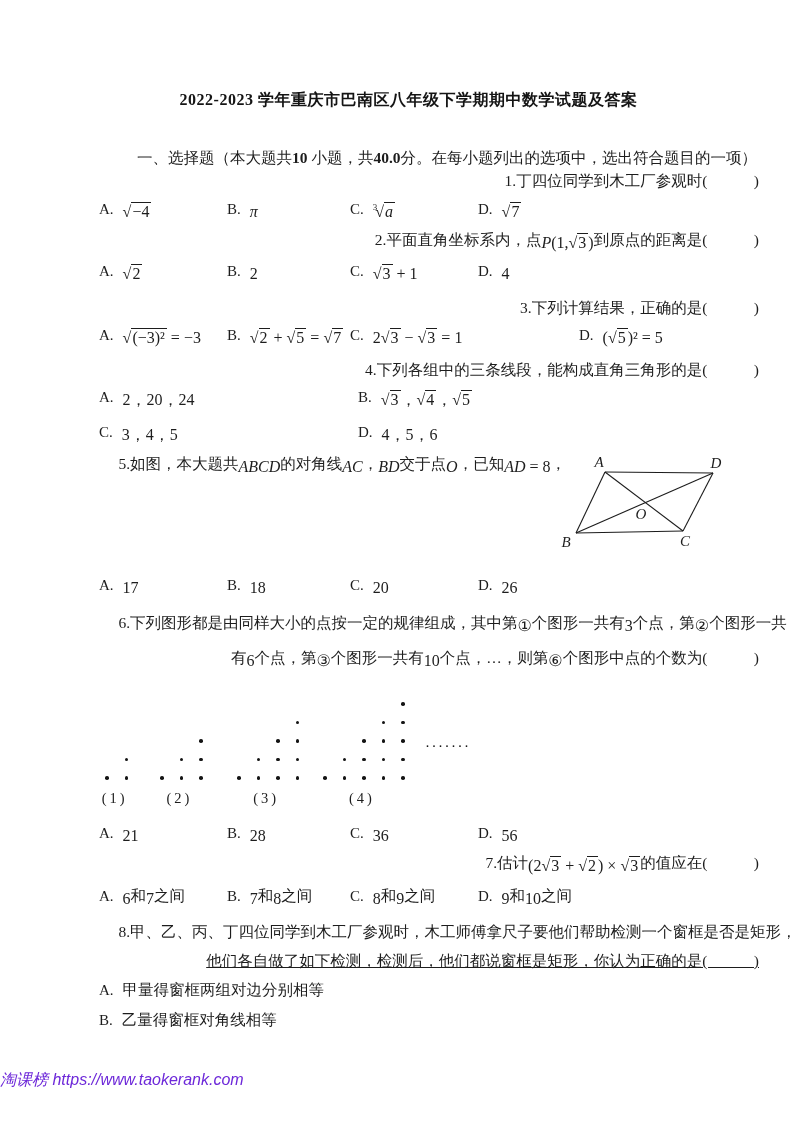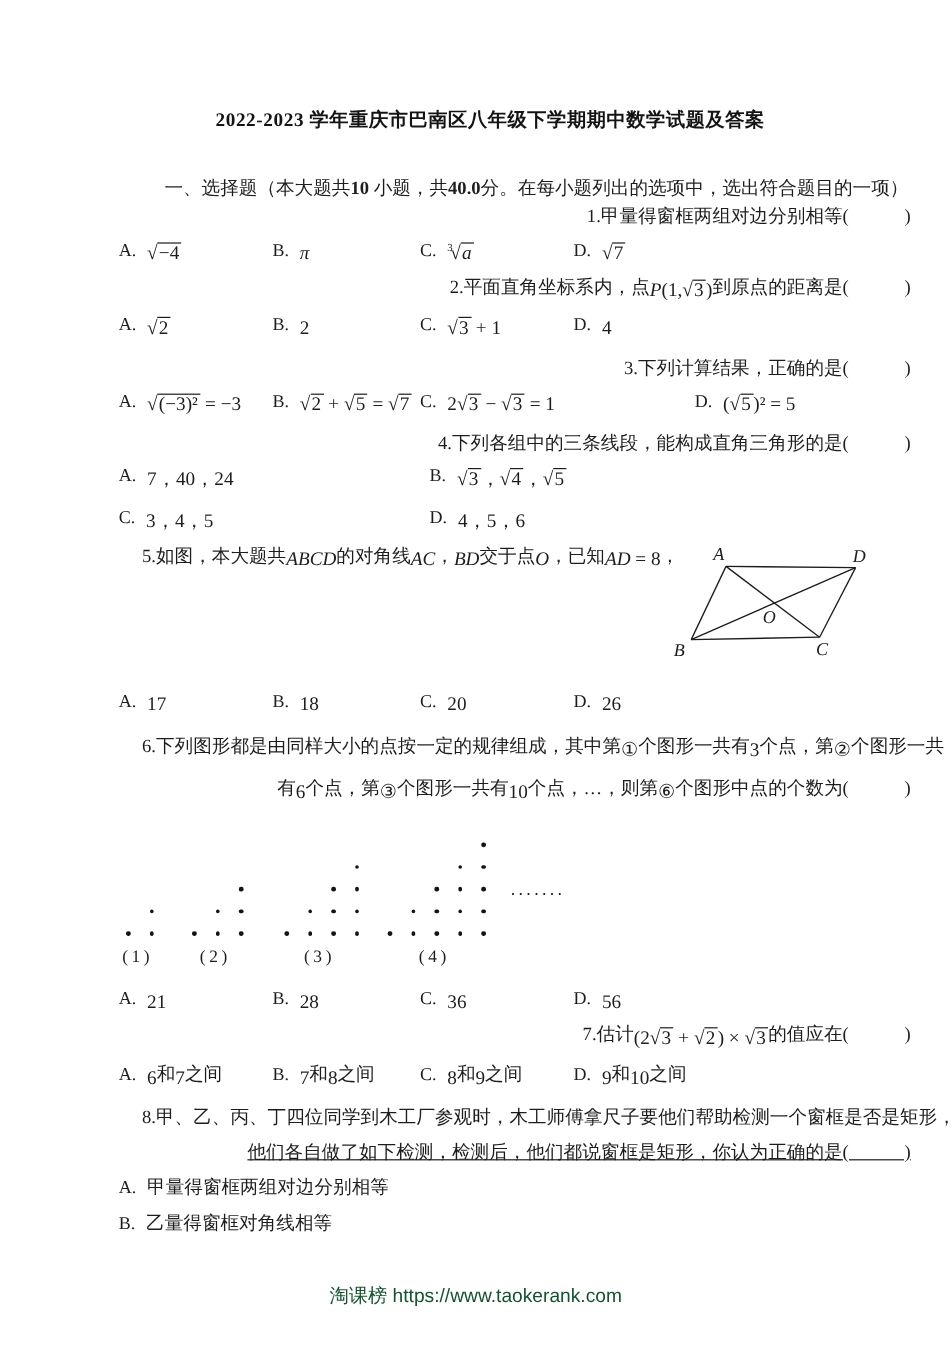--- a/index.html
+++ b/index.html
@@ -23,34 +23,34 @@
   .cidx{font-size:9px;position:relative;top:-7px;margin-right:-2px;}
   
   .pgram{position:absolute;left:550px;top:448px;}
   .pgram text{font-size:15px;font-style:italic;fill:#1d1d1d;
               font-family:"Liberation Serif","DejaVu Serif",serif;}
   
   .dotfig{position:absolute;left:0;top:690px;width:540px;height:125px;}
   .dot{position:absolute;width:3.6px;height:3.6px;background:#141414;border-radius:50%;}
   .figlabel{position:absolute;top:100px;font-size:14.5px;letter-spacing:3px;transform:translateX(-50%);}
   .dots-ellipsis{position:absolute;left:425px;top:48px;font-size:15px;letter-spacing:1.5px;color:#141414;}
-  .footer{position:absolute;top:1070px;left:0;width:100%;text-align:center;
-          font-size:16px;color:#14532d;font-family:"Liberation Sans","DejaVu Sans",sans-serif;}
+  .footer{position:absolute;top:1070px;left:0;width:100%;
+          font-size:16px;color:#6d28d9;font-family:"Liberation Sans","DejaVu Sans",sans-serif;font-style:italic;}
 </style>
 </head>
 <body>
 
 <div class="page">
 
   <div class="title">2022-2023 学年重庆市巴南区八年级下学期期中数学试题及答案</div>
 
   <div class="row" style="top:146px;left:97px;"><span>一、选择题（本大题共</span><b>10</b><span> 小题，共</span><b>40.0</b><span>分。在每小题列出的选项中，选出符合题目的一项）</span></div>
 
   <div class="row" style="top:169px;">
-    <span class="qnum">1.</span><span><span>甲量得窗框两组对边分别相等(　　　)</span></span>
+    <span class="qnum">1.</span><span><span>丁四位同学到木工厂参观时(　　　)</span></span>
   </div>
   <div class="row" style="top:197px;">
     <span class="opt c1"><span class="olabel">A.</span><span class="ocontent"><span class="mt"><span class="rsign">√</span><span class="vinc">−4</span></span></span></span>
     <span class="opt c2"><span class="olabel">B.</span><span class="ocontent"><span class="mt mi">π</span></span></span>
     <span class="opt c3"><span class="olabel">C.</span><span class="ocontent"><span class="mt"><span class="cidx">3</span><span class="rsign">√</span><span class="vinc mi">a</span></span></span></span>
     <span class="opt c4"><span class="olabel">D.</span><span class="ocontent"><span class="mt"><span class="rsign">√</span><span class="vinc">7</span></span></span></span>
   </div>
 
   <div class="row" style="top:228px;">
     <span class="qnum">2.</span><span><span>平面直角坐标系内，点</span><span class="mt mi">P</span><span class="mt">(1,</span><span class="mt"><span class="rsign">√</span><span class="vinc">3</span></span><span class="mt">)</span><span>到原点的距离是(　　　)</span></span>
@@ -69,21 +69,21 @@
     <span class="opt c1"><span class="olabel">A.</span><span class="ocontent"><span class="mt"><span class="rsign">√</span><span class="vinc">(−3)²</span></span><span class="mt"> = −3</span></span></span>
     <span class="opt c2"><span class="olabel">B.</span><span class="ocontent"><span class="mt"><span class="rsign">√</span><span class="vinc">2</span></span><span class="mt"> + </span><span class="mt"><span class="rsign">√</span><span class="vinc">5</span></span><span class="mt"> = </span><span class="mt"><span class="rsign">√</span><span class="vinc">7</span></span></span></span>
     <span class="opt c3"><span class="olabel">C.</span><span class="ocontent"><span class="mt">2</span><span class="mt"><span class="rsign">√</span><span class="vinc">3</span></span><span class="mt"> − </span><span class="mt"><span class="rsign">√</span><span class="vinc">3</span></span><span class="mt"> = 1</span></span></span>
     <span class="opt c4" style="left:480px;"><span class="olabel">D.</span><span class="ocontent"><span class="mt">(</span><span class="mt"><span class="rsign">√</span><span class="vinc">5</span></span><span class="mt">)² = 5</span></span></span>
   </div>
 
   <div class="row" style="top:358px;">
     <span class="qnum">4.</span><span><span>下列各组中的三条线段，能构成直角三角形的是(　　　)</span></span>
   </div>
   <div class="row" style="top:385px;">
-    <span class="opt c1"><span class="olabel">A.</span><span class="ocontent"><span class="mt">7，40，24</span></span></span>
+    <span class="opt c1"><span class="olabel">A.</span><span class="ocontent"><span class="mt">2，20，24</span></span></span>
     <span class="opt c2w"><span class="olabel">B.</span><span class="ocontent"><span class="mt"><span class="rsign">√</span><span class="vinc">3</span></span><span class="mt">，</span><span class="mt"><span class="rsign">√</span><span class="vinc">4</span></span><span class="mt">，</span><span class="mt"><span class="rsign">√</span><span class="vinc">5</span></span></span></span>
   </div>
   <div class="row" style="top:420px;">
     <span class="opt c1"><span class="olabel">C.</span><span class="ocontent"><span class="mt">3，4，5</span></span></span>
     <span class="opt c2w"><span class="olabel">D.</span><span class="ocontent"><span class="mt">4，5，6</span></span></span>
   </div>
 
   <div class="row" style="top:452px;width:450px;">
     <span class="qnum">5.</span><span><span>如图，本大题共</span><span class="mt mi">ABCD</span><span>的对角线</span><span class="mt mi">AC</span><span>，</span><span class="mt mi">BD</span><span>交于点</span><span class="mt mi">O</span><span>，已知</span><span class="mt mi">AD</span><span class="mt"> = 8</span><span>，</span></span>
   </div>

